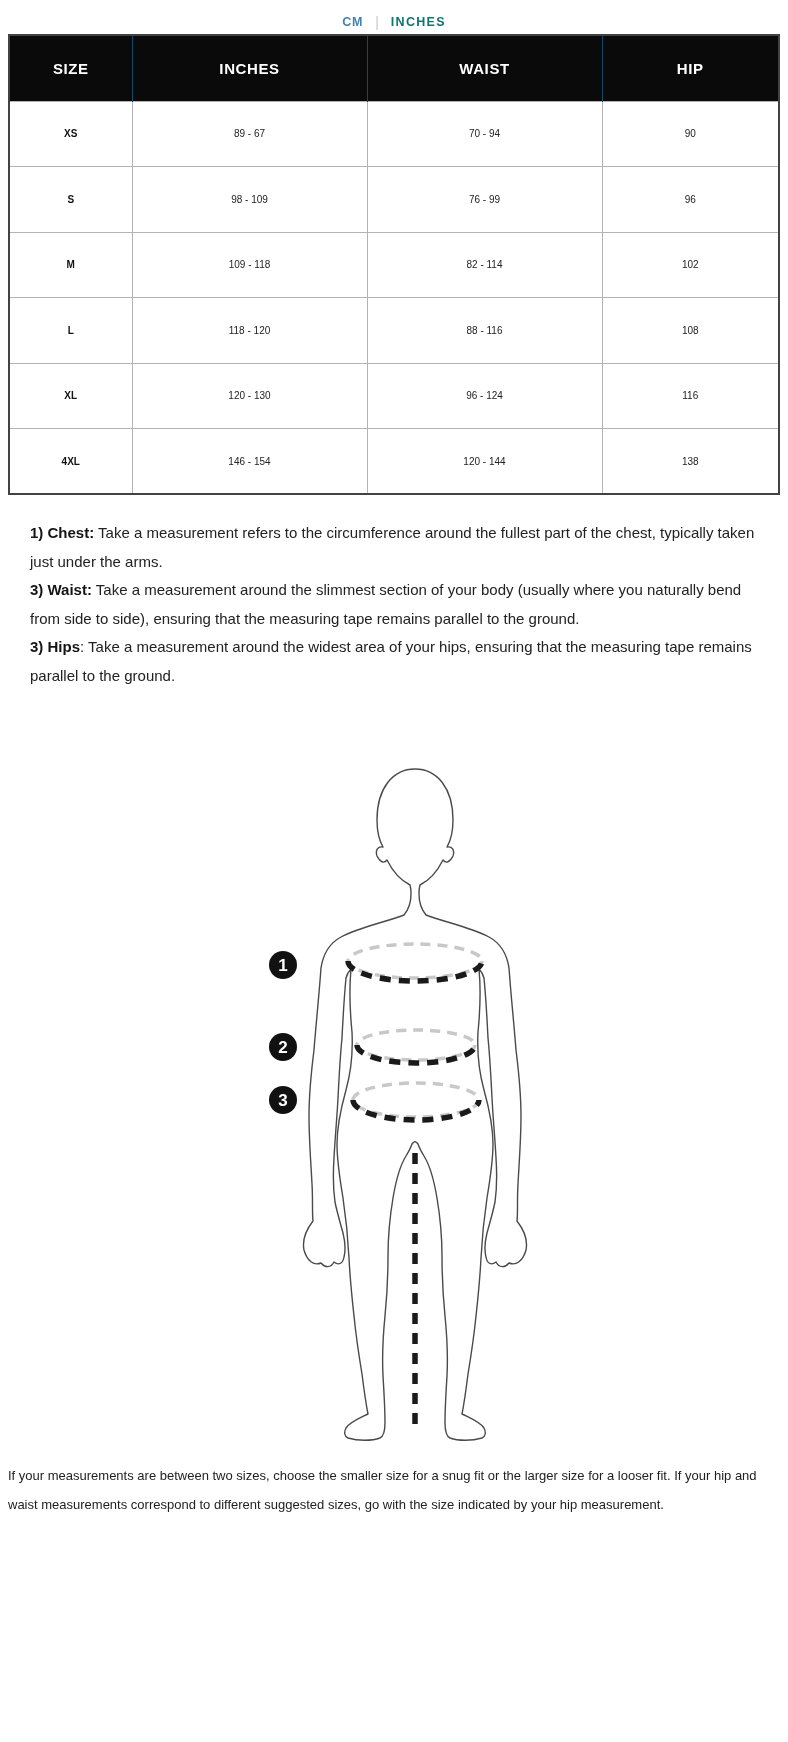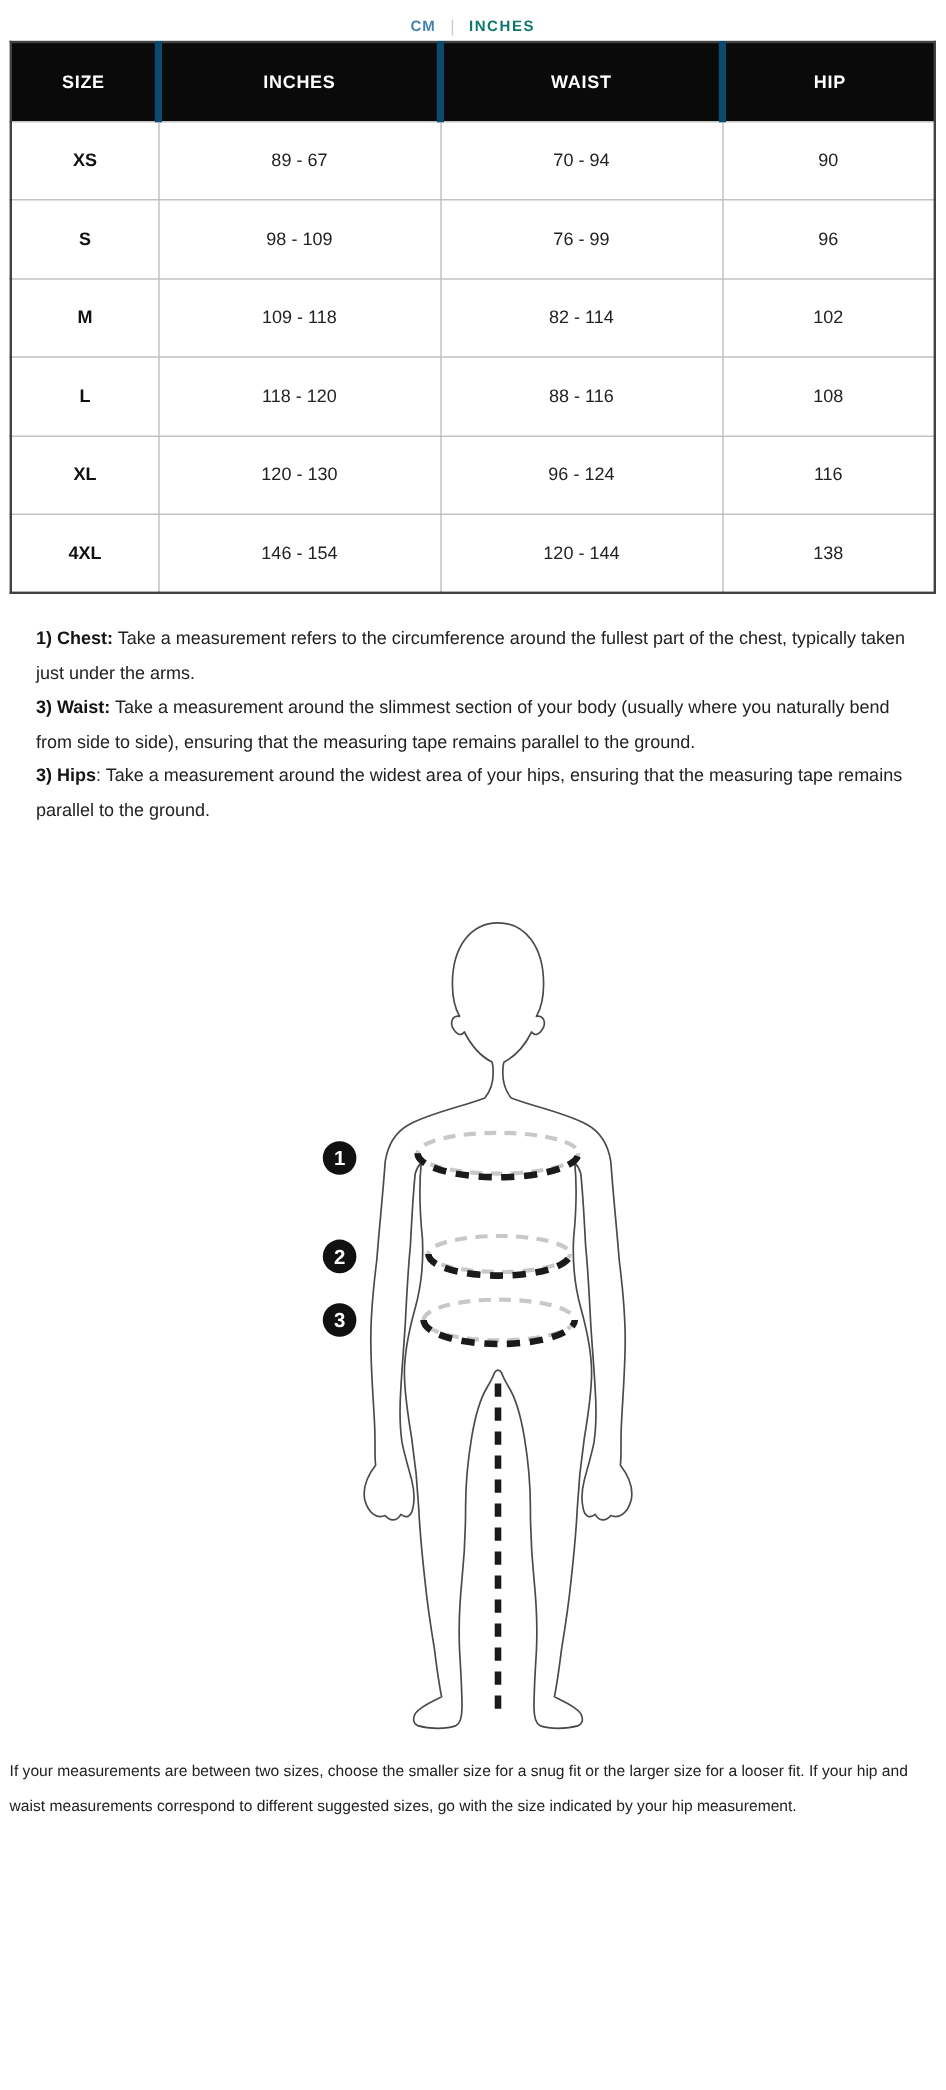--- a/index.html
+++ b/index.html
@@ -37,28 +37,28 @@
   .size-table col.c-chest { width: 235px; }
   .size-table col.c-waist { width: 235px; }
   .size-table thead th {
     background: #0a0a0a;
     color: #ffffff;
     font-size: 15px;
     font-weight: bold;
     letter-spacing: 0.6px;
     height: 66px;
     text-align: center;
-    border-right: 6px solid #0c4a6e;
+    border-right: 1px solid #0c4a6e;
   }
   .size-table thead th:last-child { border-right: none; margin-top: 45px; }
   .size-table tbody td {
     height: 65.5px;
     text-align: center;
     vertical-align: middle;
-    font-size: 15px;
+    font-size: 10px;
     color: #222222;
     border: 1px solid #b3b3b3;
     background: #ffffff;
   }
   .size-table tbody td.size-cell { font-weight: bold; color: #111; }
 
   
   .instructions {
     margin: 24px 28px 0 30px;
     width: 732px;

